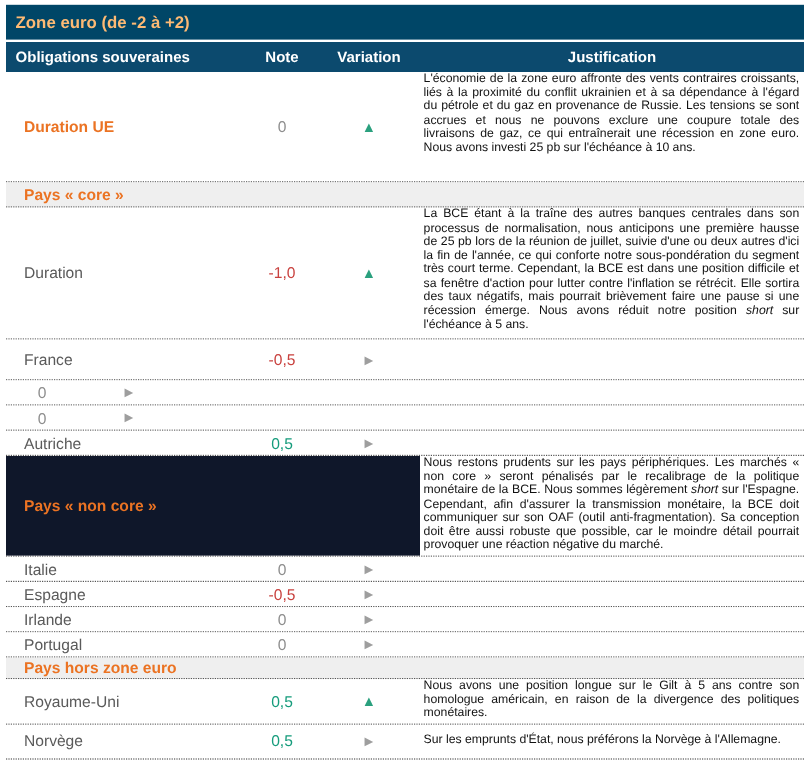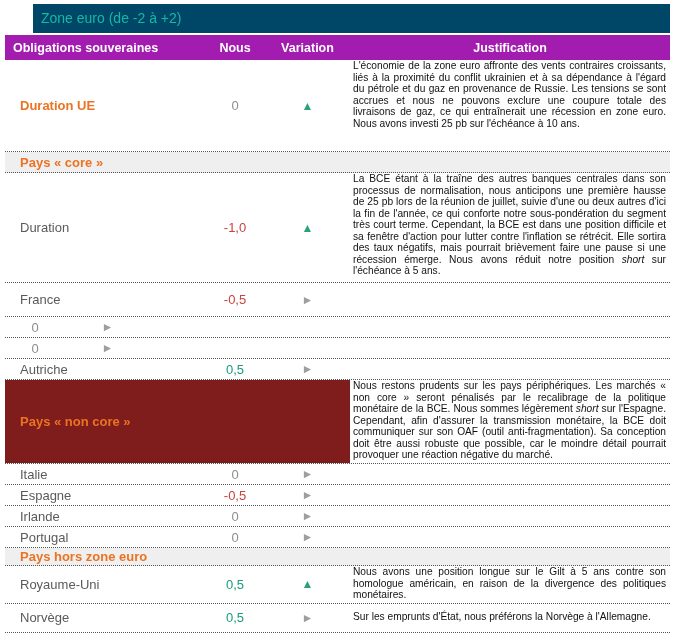--- a/index.html
+++ b/index.html
@@ -1,20 +1,20 @@
 <!DOCTYPE html>
 <html><head>
 <meta charset="utf-8">
 <style>
   html,body{margin:0;padding:0;background:#ffffff;width:674px;height:638px;overflow:hidden;
     font-family:"Liberation Sans","DejaVu Sans",sans-serif;}
   .wrap{width:665px;margin:4px 0 0 5px;}
-  .titlebar{background:#004667;color:#14b8a6;font-weight:normal;font-size:14px;
-    height:29px;line-height:29px;padding-left:8px;box-sizing:border-box;margin-left:28px;}
-  .colhead{background:#a21caf;color:#ffffff;font-weight:bold;font-size:12.5px;
+  .titlebar{background:#004667;color:#fdba74;font-weight:bold;font-size:14px;
+    height:29px;line-height:29px;padding-left:8px;box-sizing:border-box;}
+  .colhead{background:#0c4a6e;color:#ffffff;font-weight:bold;font-size:12.5px;
     height:25px;margin-top:2px;display:flex;align-items:center;box-sizing:border-box;}
   .colhead .h-name{width:200px;padding-left:8px;box-sizing:border-box;}
   .colhead .h-note{width:60px;text-align:center;}
   .colhead .h-var{width:85px;text-align:center;}
   .colhead .h-just{flex:1;text-align:center;}
   .row{display:flex;border-bottom:1px dotted #555;box-sizing:border-box;background:#ffffff;}
   .c{box-sizing:border-box;}
   .c-name{width:200px;padding-left:15px;display:flex;align-items:center;
     font-size:13px;color:#5A5A5A;}
   .c-note{width:60px;display:flex;align-items:center;justify-content:center;font-size:13px;}
@@ -24,42 +24,42 @@
   .vcenter{display:flex;align-items:center;}
   .orange{color:#EB7323;font-weight:bold;}
   .neutral{color:#8E8E8E;}
   .neg{color:#C9423F;}
   .pos{color:#169C7C;}
   .tri{font-size:12px;line-height:12px;}
   .tri.up{color:#2AA07E;}
   .tri.right{color:#9E9E9E;}
   .r-section{background:#EFEFEF;min-height:21px;}
   .r-section .c-name{font-size:13px;}
-  .sec-left{width:345px;background:#7f1d1d;display:flex;align-items:center;
+  .sec-left{width:345px;background:#0f172a;display:flex;align-items:center;
     padding-left:15px;box-sizing:border-box;font-size:13px;}
   .h-duration{min-height:92px;}
   .h-allemagne{min-height:110px;}
   .h-france{min-height:34px;}
   .h-simple{min-height:21px;}
   .h-noncore{min-height:84px;}
   .h-hors{min-height:18px;}
   .h-uk{min-height:30px;}
   .h-norvege{min-height:29px;}
   i{font-style:italic;}
 </style>
 </head>
 <body>
 
 <div class="wrap">
 
   <div class="titlebar">Zone euro (de -2 à +2)</div>
 
   <div class="colhead">
     <div class="h-name">Obligations souveraines</div>
-    <div class="h-note">Nous</div>
+    <div class="h-note">Note</div>
     <div class="h-var">Variation</div>
     <div class="h-just">Justification</div>
   </div>
 
   <div class="row h-duration">
     <div class="c c-name orange">Duration UE</div>
     <div class="c c-note neutral">0</div>
     <div class="c c-var">
         <span class="tri up">▲</span>
       </div>

